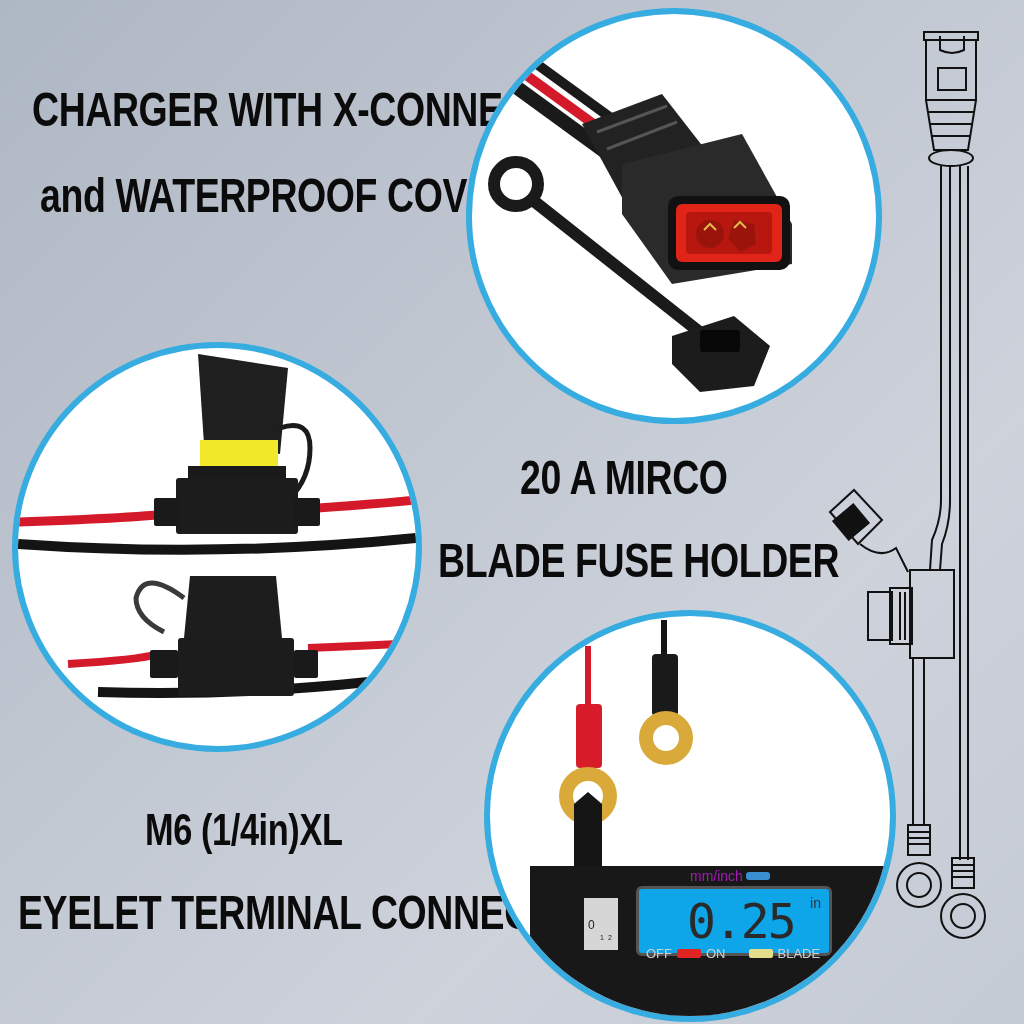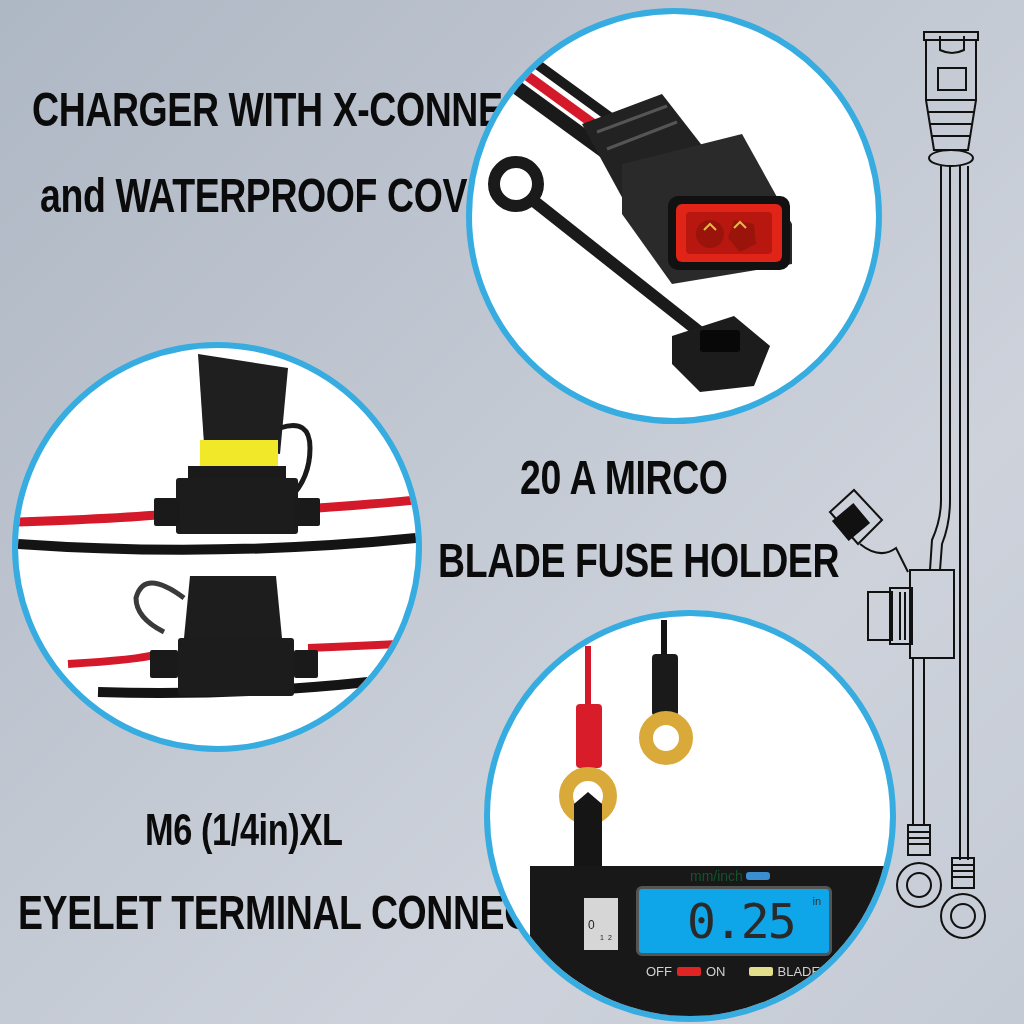--- a/index.html
+++ b/index.html
@@ -91,28 +91,28 @@
     <rect x="40" y="250" width="360" height="150" fill="#181818"></rect>
   </svg>
 
   <div style="position:absolute;left:40px;top:250px;width:370px;height:160px;">
     <div style="position:absolute;left:54px;top:32px;width:34px;height:52px;background:#d6d6d6;font-size:10px;color:#222;">
       <span style="position:absolute;left:4px;top:20px;font-size:12px;">0</span>
       <span style="position:absolute;left:16px;top:36px;font-size:7px;">1</span>
       <span style="position:absolute;left:24px;top:36px;font-size:7px;">2</span>
     </div>
     <div style="position:absolute;left:160px;top:2px;display:flex;align-items:center;gap:3px;">
-      <span style="color:#14532d;font-size:14px;">mm/inch</span>
+      <span style="color:#a21caf;font-size:14px;">mm/inch</span>
       <span style="display:inline-block;width:24px;height:8px;background:#3a8fd0;border-radius:3px;"></span>
     </div>
     <div style="position:absolute;left:106px;top:20px;width:196px;height:70px;background:#0ea5e9;border:3px solid #555;border-radius:6px;box-sizing:border-box;">
       <span style="position:absolute;left:48px;top:4px;font-family:'DejaVu Sans Mono',monospace;font-size:48px;color:#2a2a2a;letter-spacing:-2px;">0.25</span>
-      <span style="position:absolute;right:8px;top:6px;font-size:11px;color:#333;">in</span>
+      <span style="position:absolute;right:8px;top:6px;font-size:14px;color:#333;">in</span>
     </div>
-    <div style="position:absolute;left:116px;top:98px;display:flex;align-items:center;gap:5px;font-size:13px;color:#d0d0d0;">
+    <div style="position:absolute;left:116px;top:80px;display:flex;align-items:center;gap:5px;font-size:13px;color:#d0d0d0;">
       <span>OFF</span>
       <span style="display:inline-block;width:24px;height:9px;background:#e02424;border-radius:2px;"></span>
       <span>ON</span>
       <span style="display:inline-block;width:24px;height:9px;background:#e3de8c;border-radius:2px;margin-left:18px;"></span>
       <span>BLADE</span>
     </div>
   </div>
 </div>
 
 <svg style="position:absolute;left:800px;top:0;" width="224" height="1024" viewBox="0 0 224 1024" fill="none" stroke="#111" stroke-width="2">

